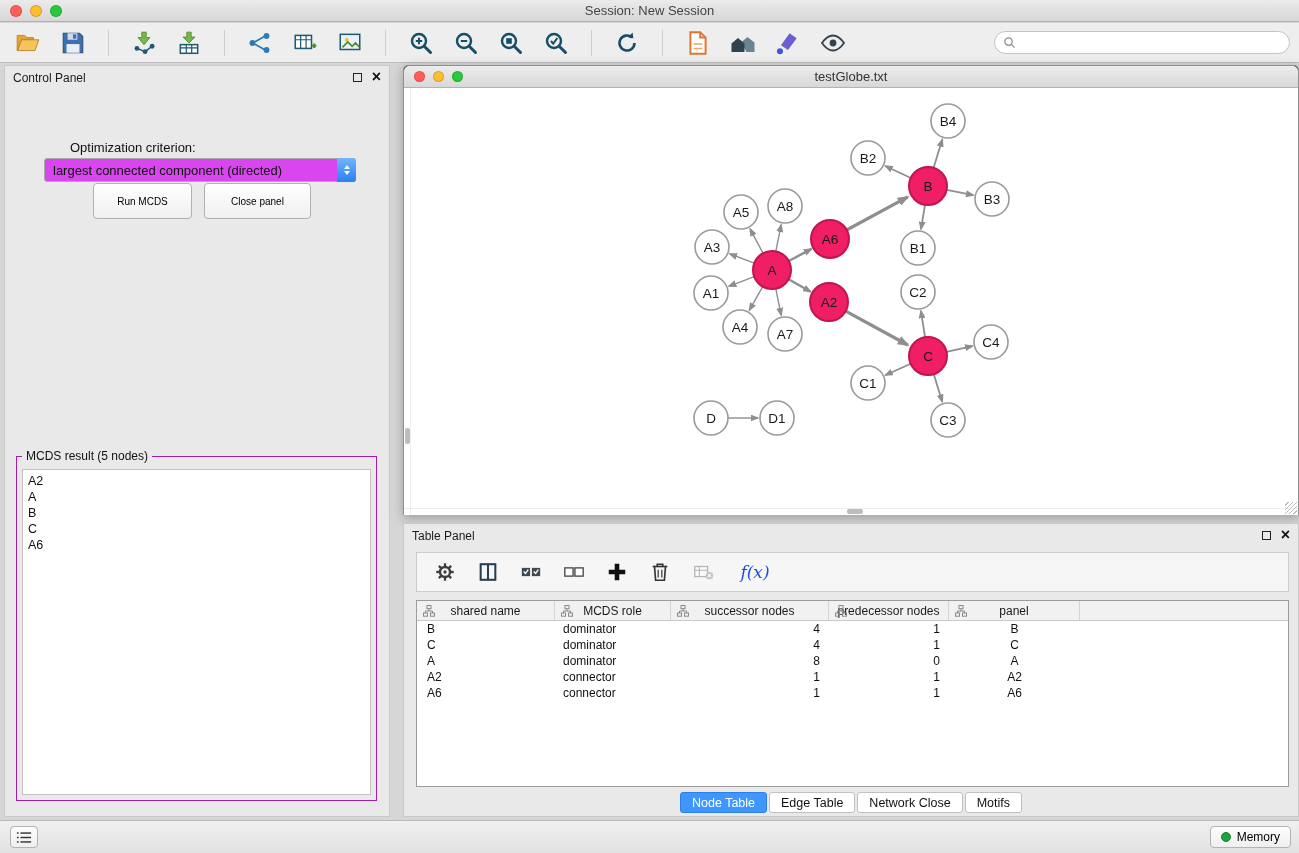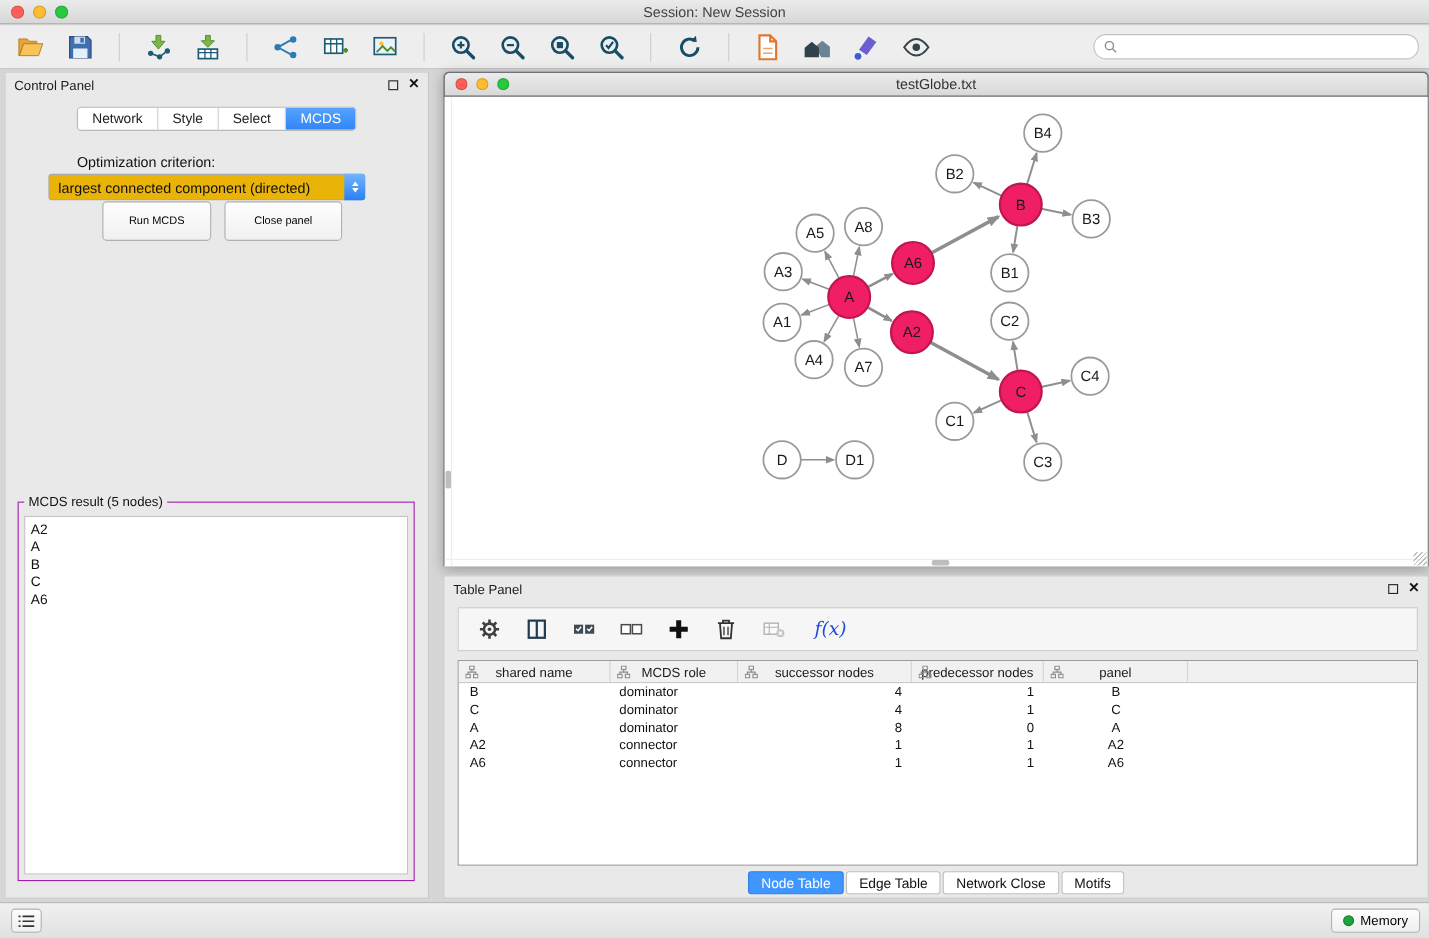--- a/index.html
+++ b/index.html
@@ -27,21 +27,21 @@
   .panel-header{position:relative;height:24px;display:flex;align-items:center;padding:0 8px}
   .panel-title{font-size:12px;color:#1c1c1c}
   .panel-header-icons{position:absolute;right:8px;top:5px;display:flex;gap:10px;align-items:center}
   .float-icon{width:9px;height:9px;border:1.5px solid #222;display:inline-block}
   .close-icon{font-size:16px;font-weight:bold;color:#111;line-height:12px}
   .segmented{position:absolute;top:31px;left:50%;transform:translateX(-50%);display:flex;border:1px solid #b9b9b9;border-radius:4px;overflow:hidden;background:#fff;height:22px}
   .seg{padding:3px 13px;font-size:12.5px;color:#222;border-left:1px solid #cfcfcf;white-space:nowrap}
   .seg:first-child{border-left:none}
   .seg-active{background:linear-gradient(#57a3fd,#2f86f7);color:#fff}
   .opt-label{position:absolute;top:74px;left:65px;font-size:13px}
-  .dropdown{position:absolute;left:39px;top:92px;width:288px;height:24px;background:#eab308;border:1px solid #a9a9a9;border-radius:3px;display:flex;align-items:center}
+  .dropdown{position:absolute;left:39px;top:92px;width:312px;height:24px;background:#d946ef;border:1px solid #a9a9a9;border-radius:3px;display:flex;align-items:center}
   .dropdown-text{flex:1;font-size:13px;padding:0 8px;white-space:nowrap;overflow:hidden}
   .stepper{width:19px;height:24px;margin-right:-1px;background:linear-gradient(#72b5fd,#2a80f3);border-radius:0 3px 3px 0;display:flex;flex-direction:column;align-items:center;justify-content:center;gap:2px}
   .tri-up{width:0;height:0;border-left:3.5px solid transparent;border-right:3.5px solid transparent;border-bottom:4.5px solid #fff}
   .tri-down{width:0;height:0;border-left:3.5px solid transparent;border-right:3.5px solid transparent;border-top:4.5px solid #fff}
   .pbtn{position:absolute;top:117px;height:36px;background:linear-gradient(#fefefe,#f0f0f0);border:1px solid #b1b1b1;border-radius:4px;font-size:10px;display:flex;align-items:center;justify-content:center}
   .run-btn{left:88px;width:99px}
   .closep-btn{left:199px;width:107px}
   .groupbox{position:absolute;left:11px;right:12px;top:390px;height:345px;border:1px solid #a21caf}
   .groupbox-title{position:absolute;top:-8px;left:5px;background:#e9e9e9;padding:0 4px;font-size:12px}
   .result-list{position:absolute;top:12px;left:5px;right:5px;bottom:5px;background:#fff;border:1px solid #c2c2c2;padding:3px 5px;overflow:auto}
@@ -228,26 +228,20 @@
 </div>
 
 <div class="control-panel">
   <div class="panel-header">
     <span class="panel-title">Control Panel</span>
     <span class="panel-header-icons">
       <span class="float-icon"></span>
       <span class="close-icon">×</span>
     </span>
   </div>
-  <div class="segmented">
-      <div class="seg">Network</div>
-      <div class="seg">Style</div>
-      <div class="seg">Select</div>
-      <div class="seg seg-active">MCDS</div>
-    </div>
   <div class="opt-label">Optimization criterion:</div>
   <div class="dropdown">
     <span class="dropdown-text">largest connected component (directed)</span>
     <span class="stepper">
       <span class="tri-up"></span>
         <span class="tri-down"></span>
     </span>
   </div>
   <button class="pbtn run-btn">Run MCDS</button>
   <button class="pbtn closep-btn">Close panel</button>

